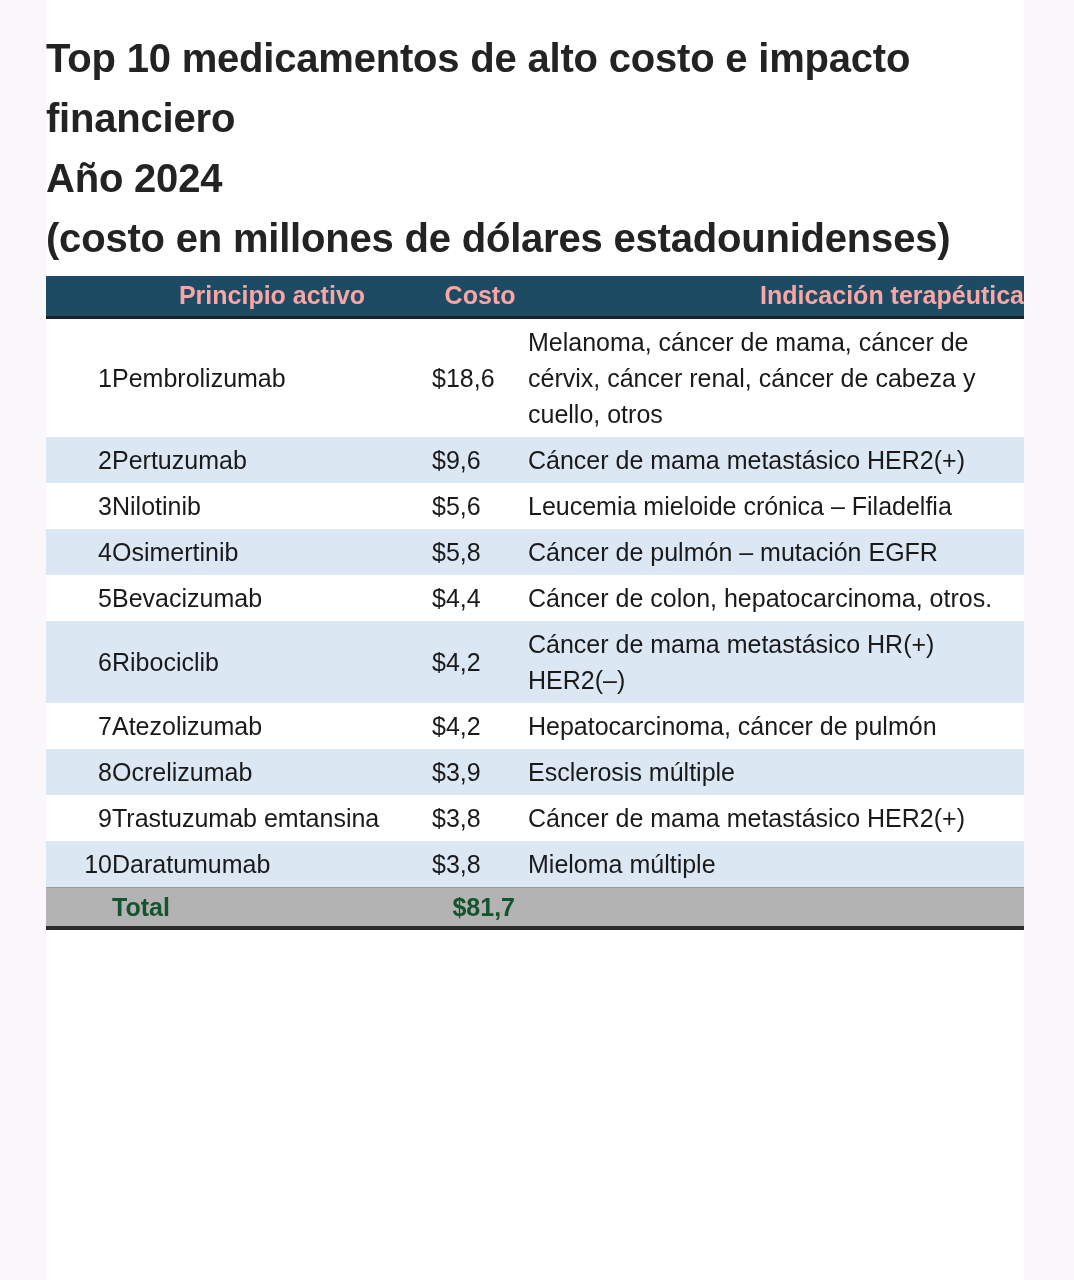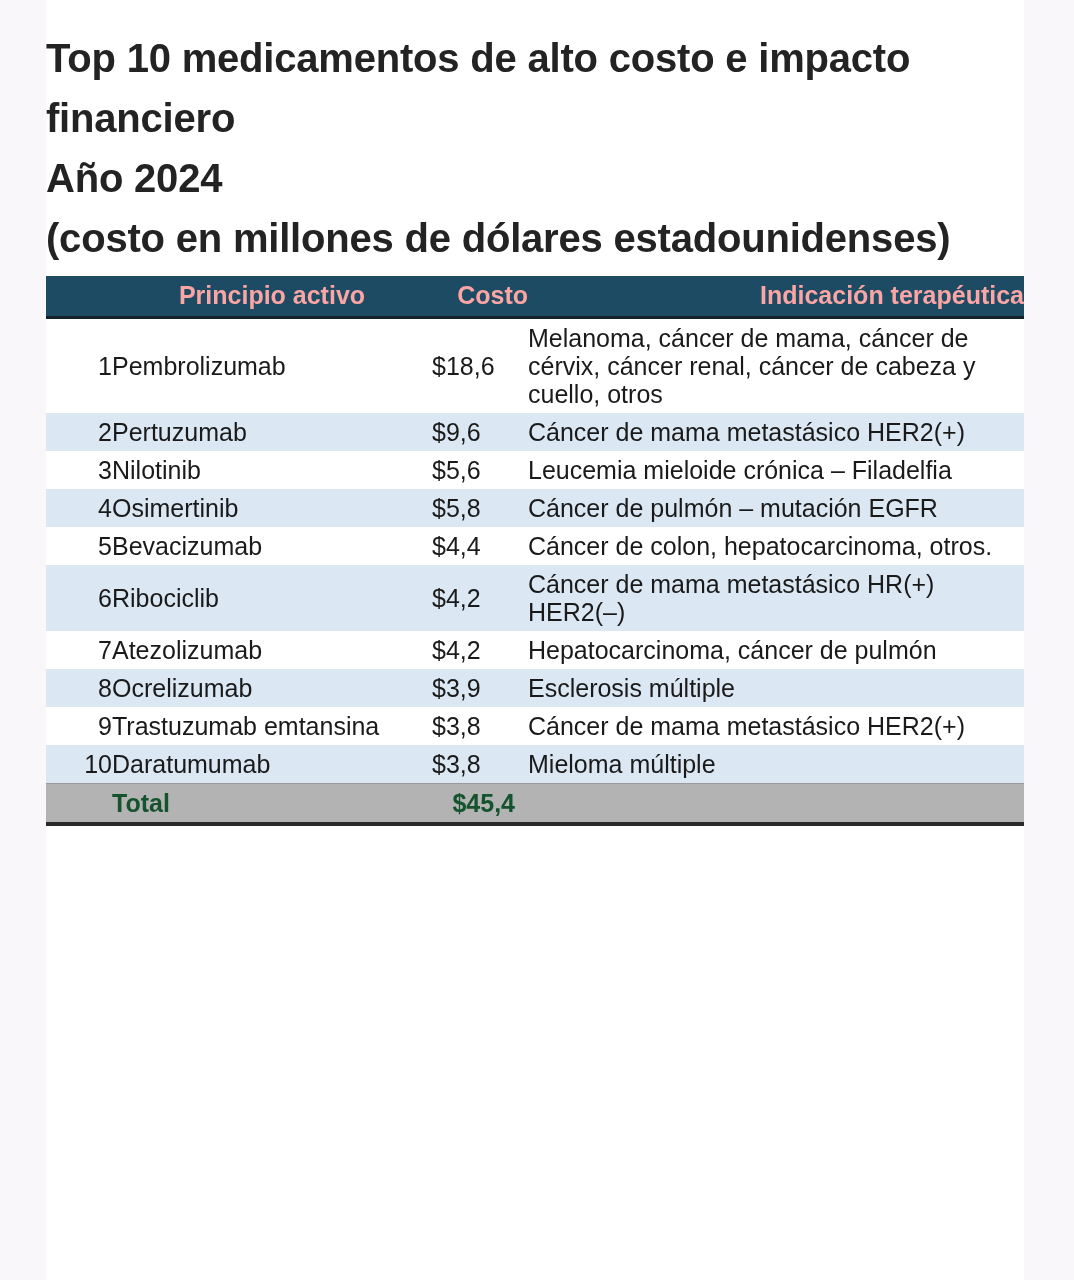--- a/index.html
+++ b/index.html
@@ -60,27 +60,27 @@
     background: #1d4b64;
     color: #fca5a5;
     font-size: 25px;
     font-weight: bold;
     padding: 4px 0 6px 0;
     height: 30px;
     border-bottom: 3px solid #14212b;
     vertical-align: middle;
   }
   th.h-name { text-align: center; }
-  th.h-cost { text-align: right; margin-top: 48px; }
+  th.h-cost { text-align: center; margin-top: 48px; }
   th.h-ind  { text-align: right; }
 
   .tbl tbody td {
     padding: 5px 0;
     vertical-align: middle;
-    line-height: 28px;
+    line-height: 36px;
   }
   td.rank {
     text-align: right;
     padding-right: 11px;
   }
   td.name {
     text-align: left;
   }
   td.cost {
     padding-right: 13px;
@@ -211,21 +211,21 @@
       <tr class="stripe">
         <td class="rank">10</td>
         <td class="name">Daratumumab</td>
         <td class="cost">$3,8</td>
         <td class="ind">Mieloma múltiple</td>
       </tr>
 
       <tr class="total">
         <td class="rank"></td>
         <td class="name">Total</td>
-        <td class="cost">$45,4</td>
+        <td class="cost">$81,7</td>
         <td class="ind"></td>
       </tr>
 
     </tbody>
   </table>
 
 
 </div>
 
 </body></html>

